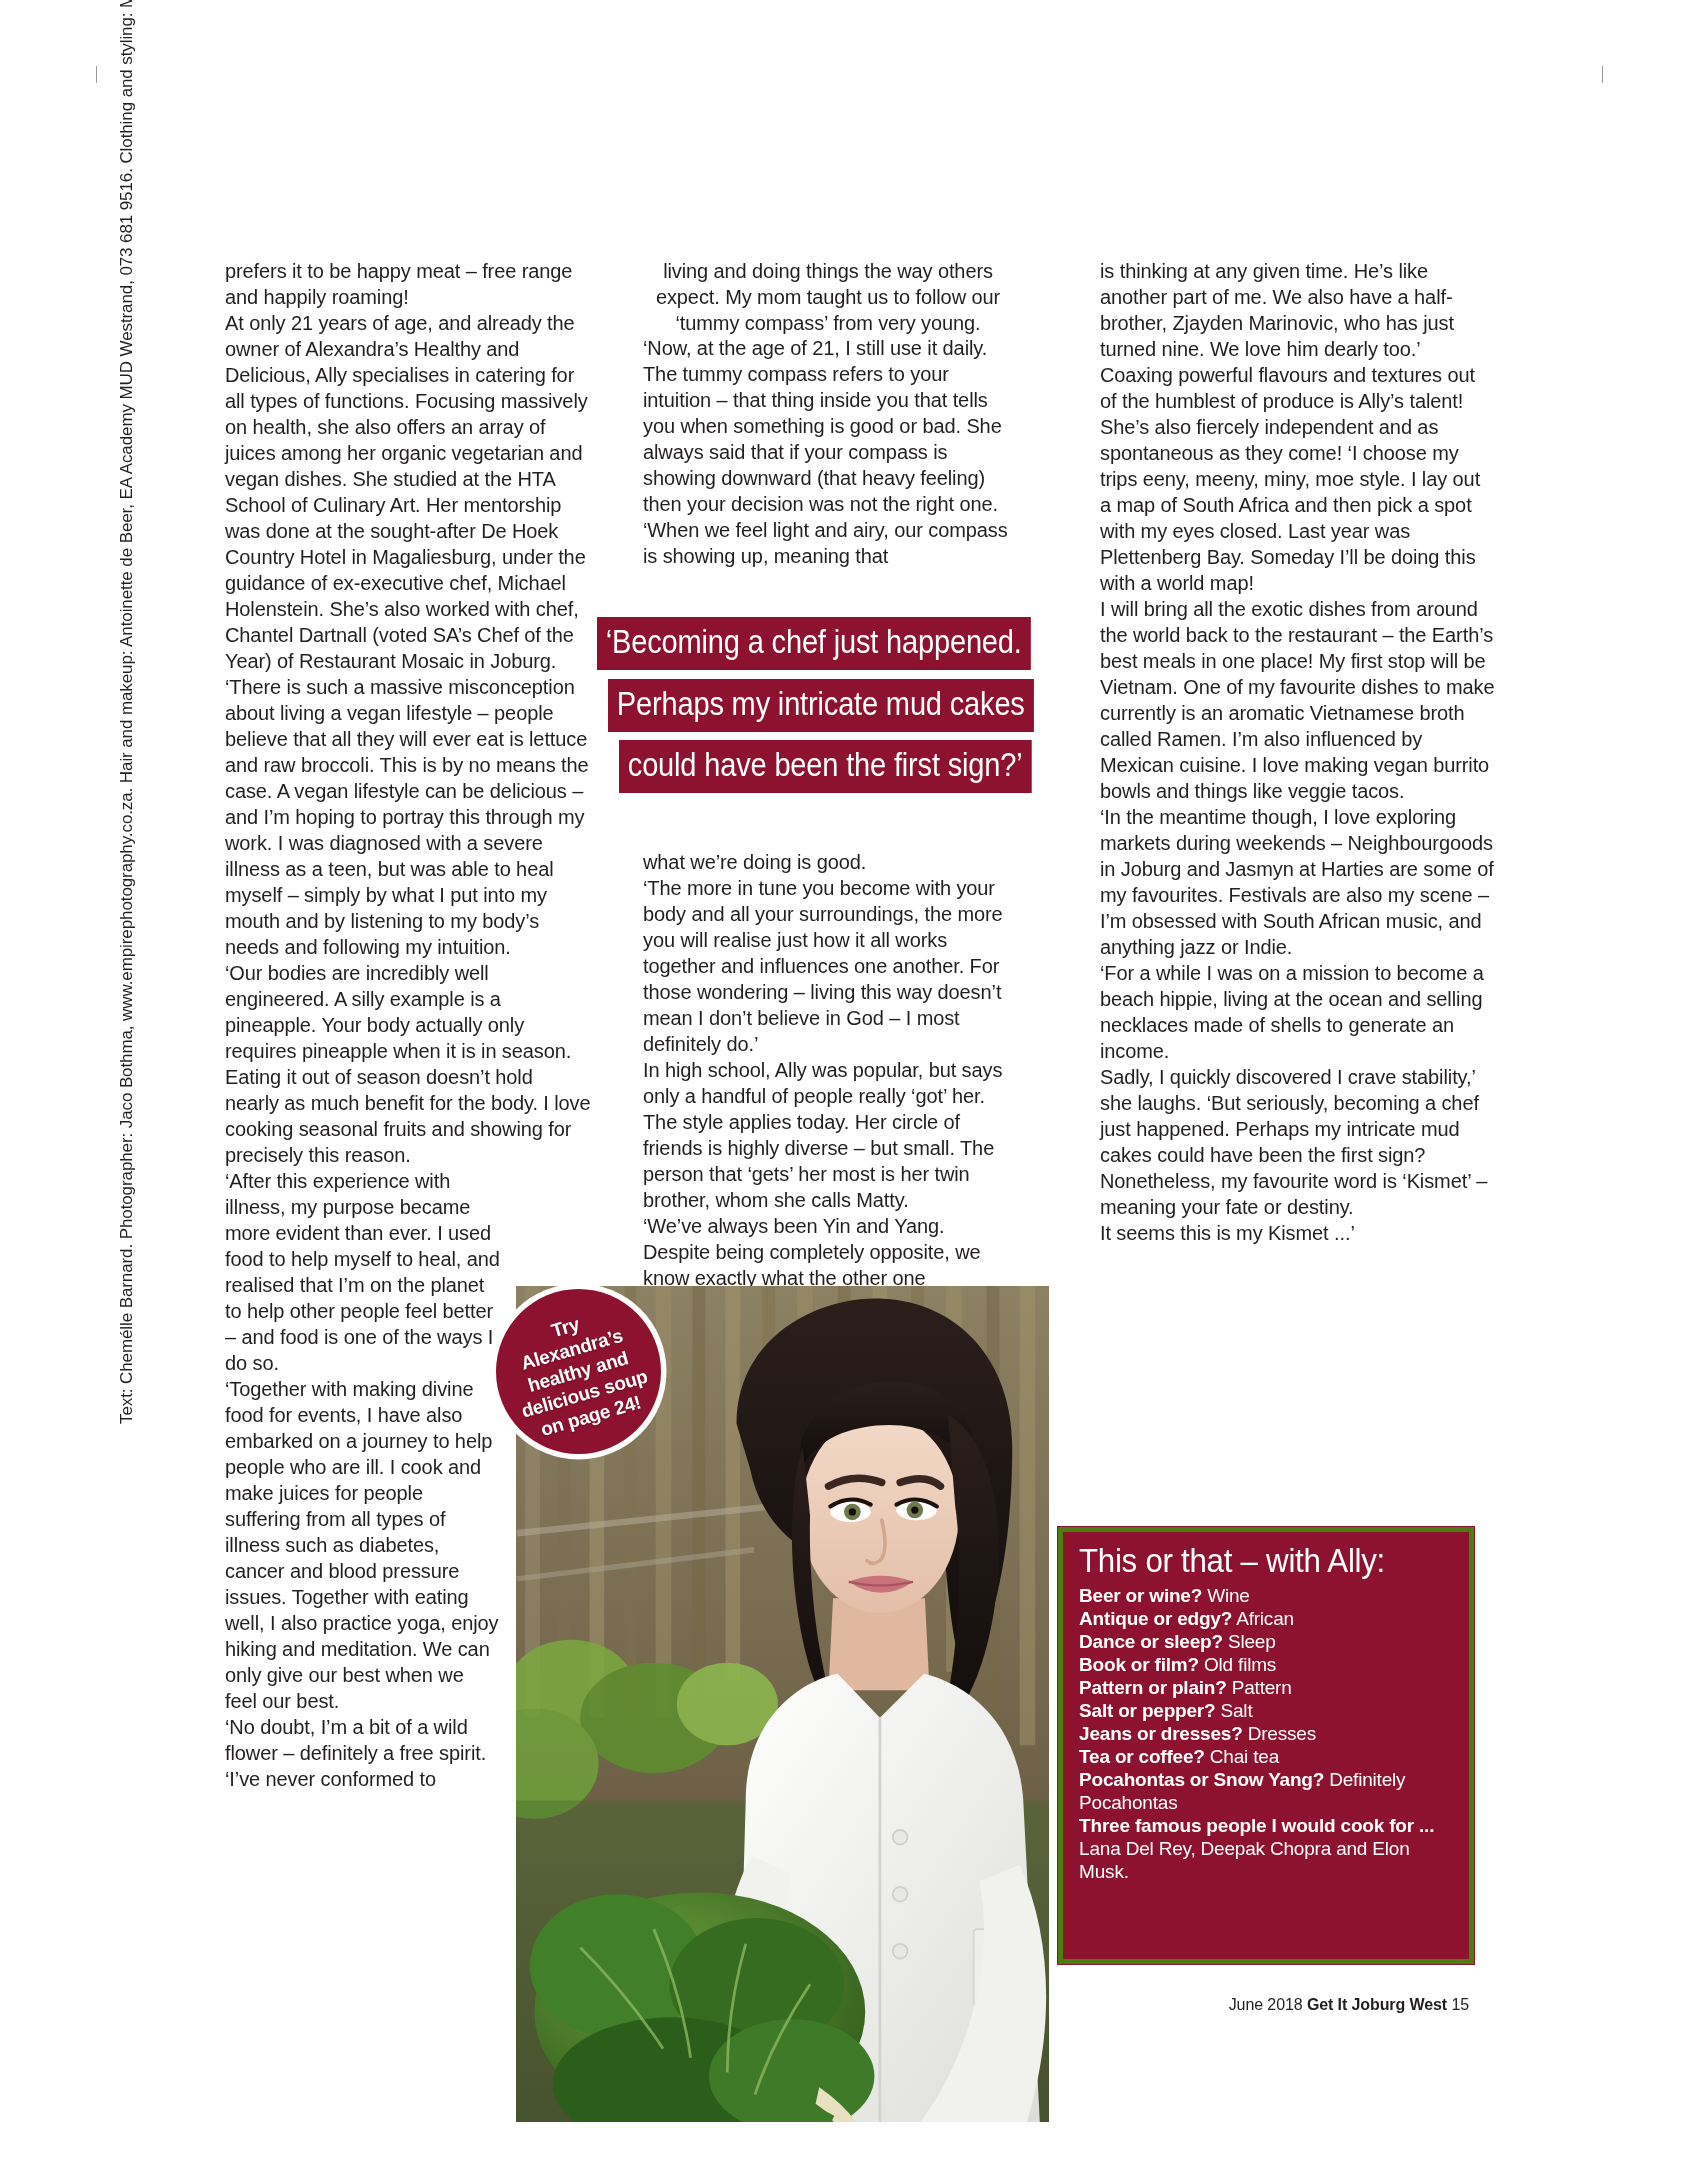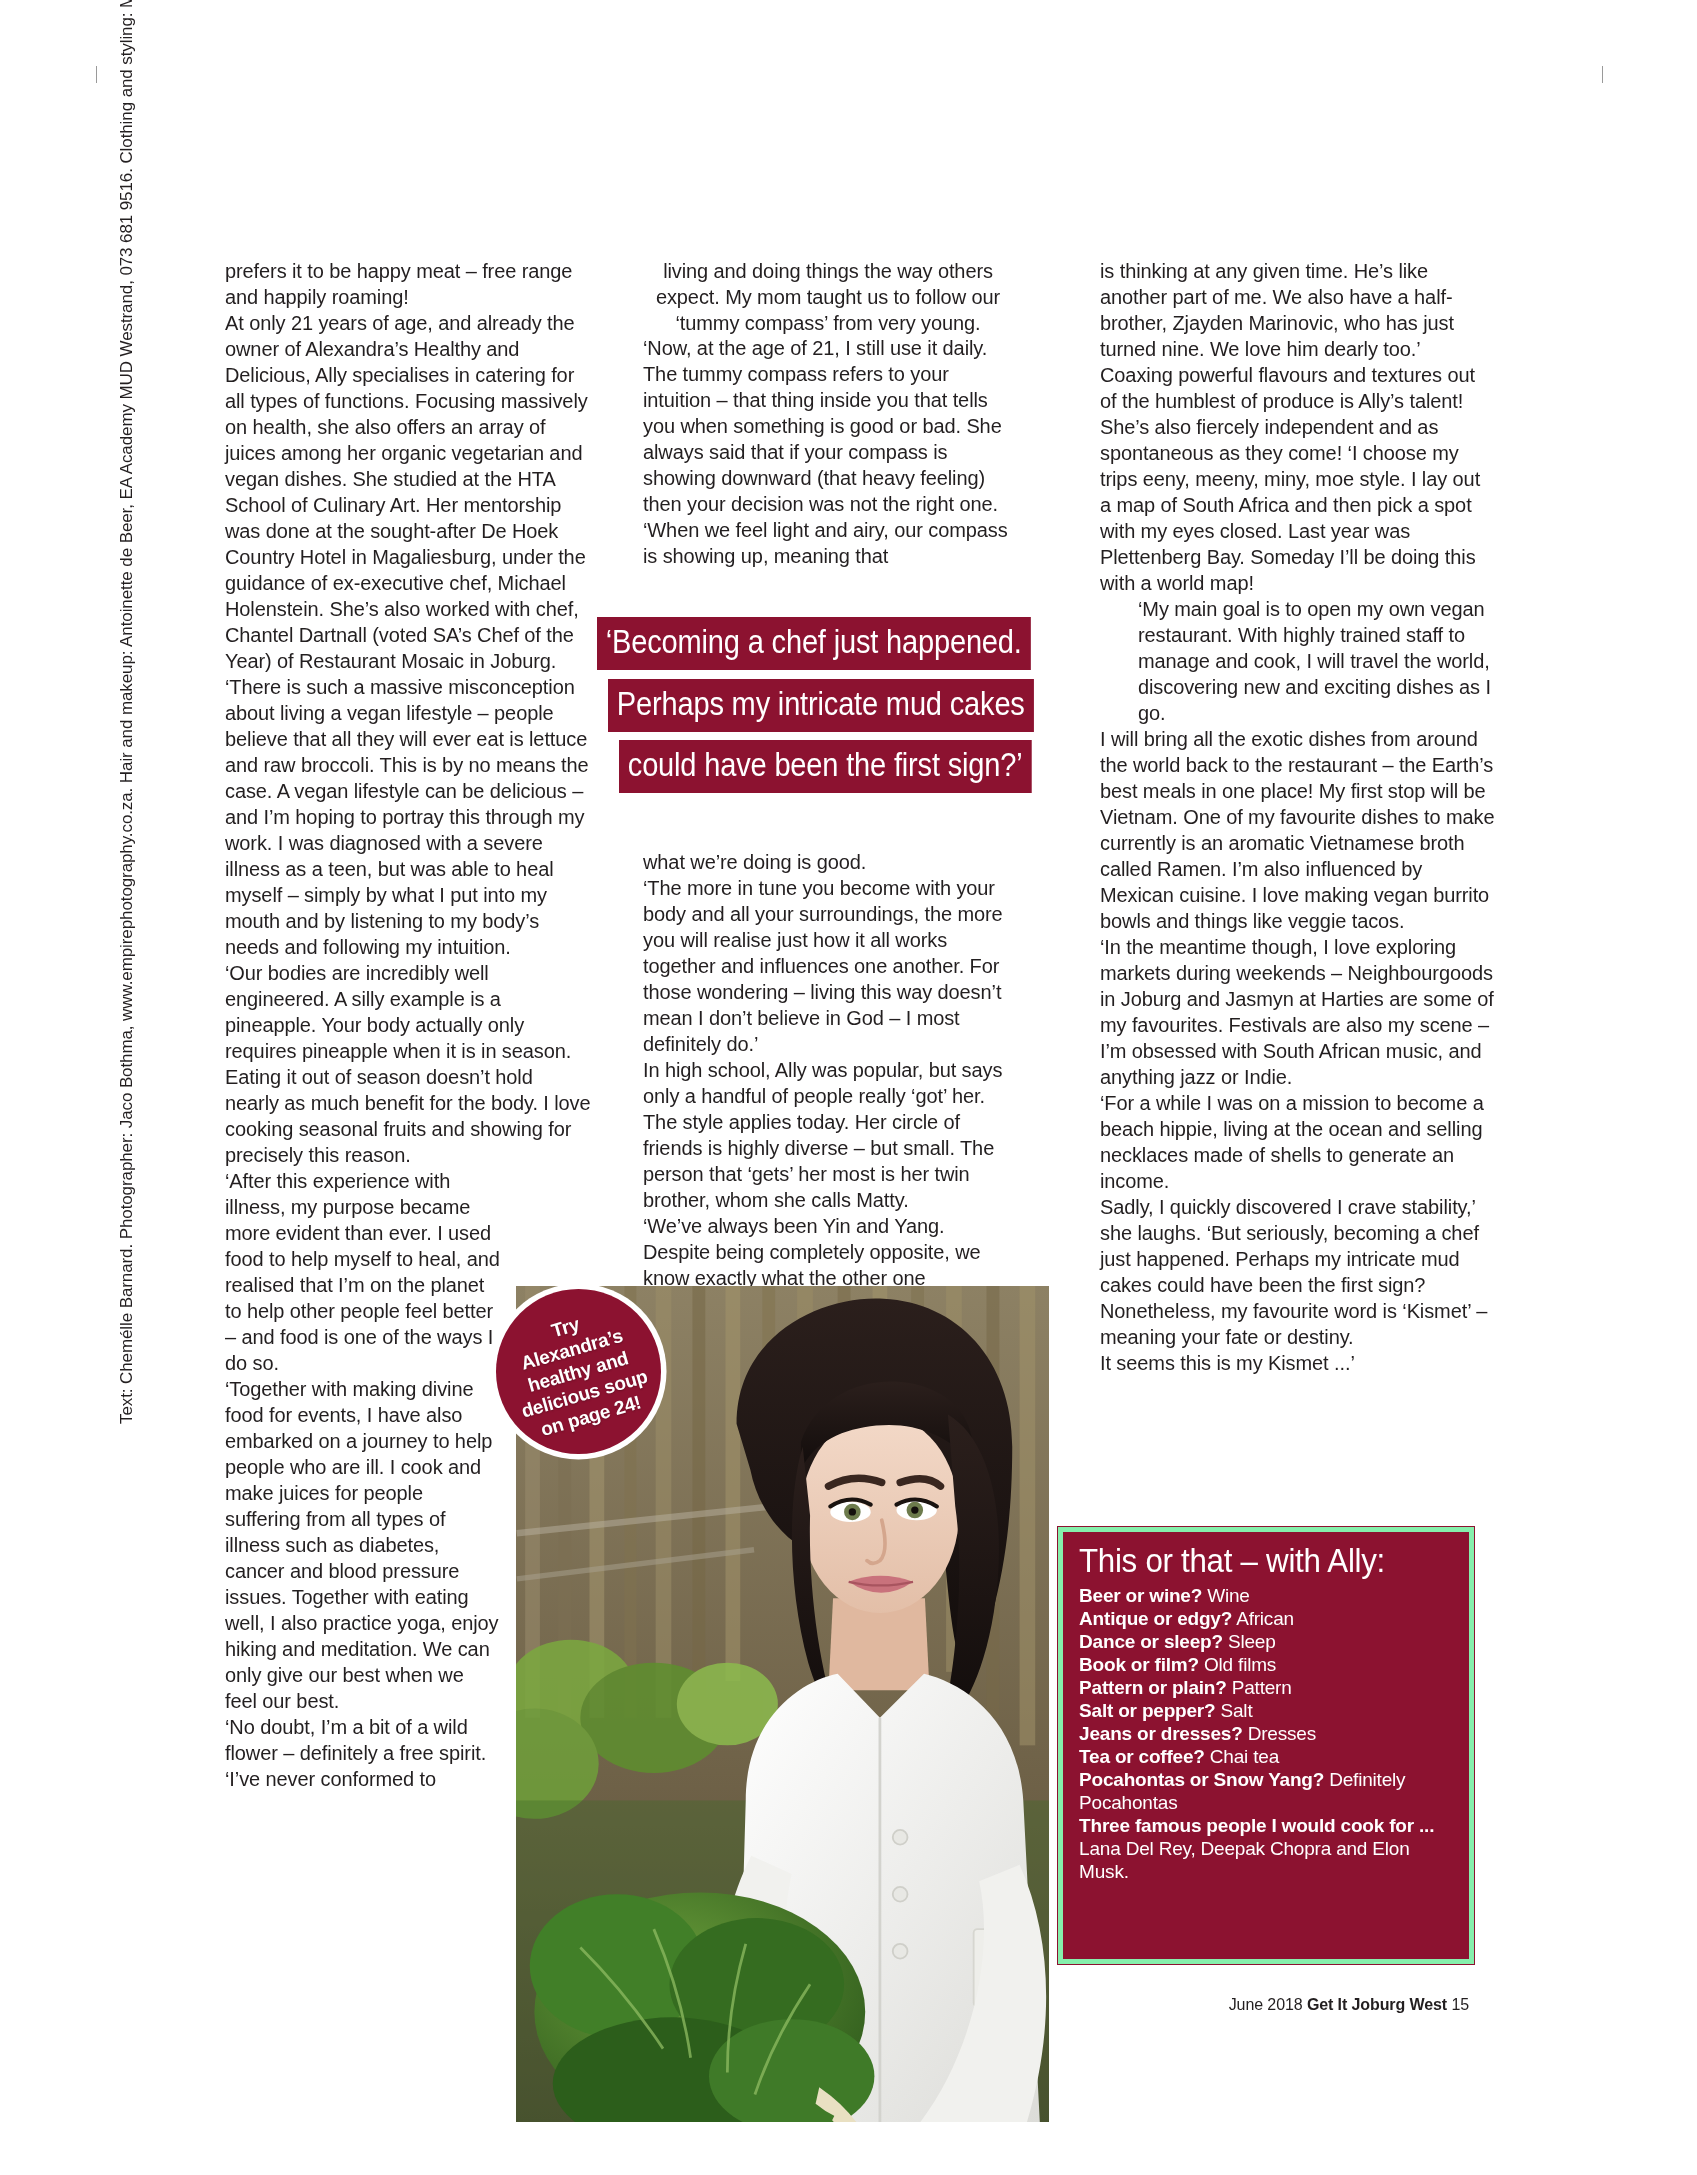--- a/index.html
+++ b/index.html
@@ -71,21 +71,21 @@
   .badge .inner{
     transform:rotate(-16deg);
     font-size:19px;line-height:23px;font-weight:bold;
     letter-spacing:-0.2px;
     text-shadow:0 0.9px 1.8px rgba(0,0,0,.25);
   }
 
   
   .tot{
     position:absolute;left:1057px;top:1526px;width:418px;height:439px;
-    border:1.8px solid #8C1230;padding:4.6px;box-sizing:border-box;background:#86efac;
+    border:1.8px solid #8C1230;padding:4.6px;box-sizing:border-box;background:#4d7c0f;
   }
   .tot-inner{
     background:#8C1230;width:100%;height:100%;box-sizing:border-box;
     padding:11px 16.5px 9.2px 16.5px;color:#fff;
   }
   .tot h2{
     margin:0 0 5.5px 0;font-weight:400;font-size:34px;line-height:1.05;
     font-family:"Liberation Sans Narrow","Liberation Sans", sans-serif;
     transform:scaleX(0.92);transform-origin:left center;
     letter-spacing:-0.3px;
@@ -135,21 +135,20 @@
   <div class="col" style="left:643px;top:849px;width:370px;">
     <p>what we’re doing is good.</p>
     <p>‘The more in tune you become with your body and all your surroundings, the more you will realise just how it all works together and influences one another. For those wondering – living this way doesn’t mean I don’t believe in God – I most definitely do.’</p>
     <p>In high school, Ally was popular, but says only a handful of people really ‘got’ her. The style applies today. Her circle of friends is highly diverse – but small. The person that ‘gets’ her most is her twin brother, whom she calls Matty.</p>
     <p>‘We’ve always been Yin and Yang. Despite being completely opposite, we know exactly what the other one</p>
   </div>
 
   <div class="col col3">
     <p>is thinking at any given time. He’s like another part of me. We also have a half-brother, Zjayden Marinovic, who has just turned nine. We love him dearly too.’</p>
     <p>Coaxing powerful flavours and textures out of the humblest of produce is Ally’s talent! She’s also fiercely independent and as spontaneous as they come! ‘I choose my trips eeny, meeny, miny, moe style. I lay out a map of South Africa and then pick a spot with my eyes closed. Last year was Plettenberg Bay. Someday I’ll be doing this with a world map!</p>
-    <p style="margin-left:38px;">‘My main goal is to open my own vegan restaurant. With highly trained staff to manage and cook, I will travel the world, discovering new and exciting dishes as I go.</p>
     <p style="text-indent:0;">
       <span>I will bring all the exotic dishes from around the world back to the restaurant – the Earth’s best meals in one place! My first stop will be Vietnam. One of my favourite dishes to make currently is an aromatic Vietnamese broth called Ramen. I’m also influenced by Mexican cuisine. I love making vegan burrito bowls and things like veggie tacos.</span>
     </p>
     <p>‘In the meantime though, I love exploring markets during weekends – Neighbourgoods in Joburg and Jasmyn at Harties are some of my favourites. Festivals are also my scene – I’m obsessed with South African music, and anything jazz or Indie.</p>
     <p>‘For a while I was on a mission to become a beach hippie, living at the ocean and selling necklaces made of shells to generate an income.</p>
     <p>Sadly, I quickly discovered I crave stability,’ she laughs. ‘But seriously, becoming a chef just happened. Perhaps my intricate mud cakes could have been the first sign? Nonetheless, my favourite word is ‘Kismet’ – meaning your fate or destiny.</p>
     <p>It seems this is my Kismet ...’</p>
   </div>
 
   <div class="pullquote">

